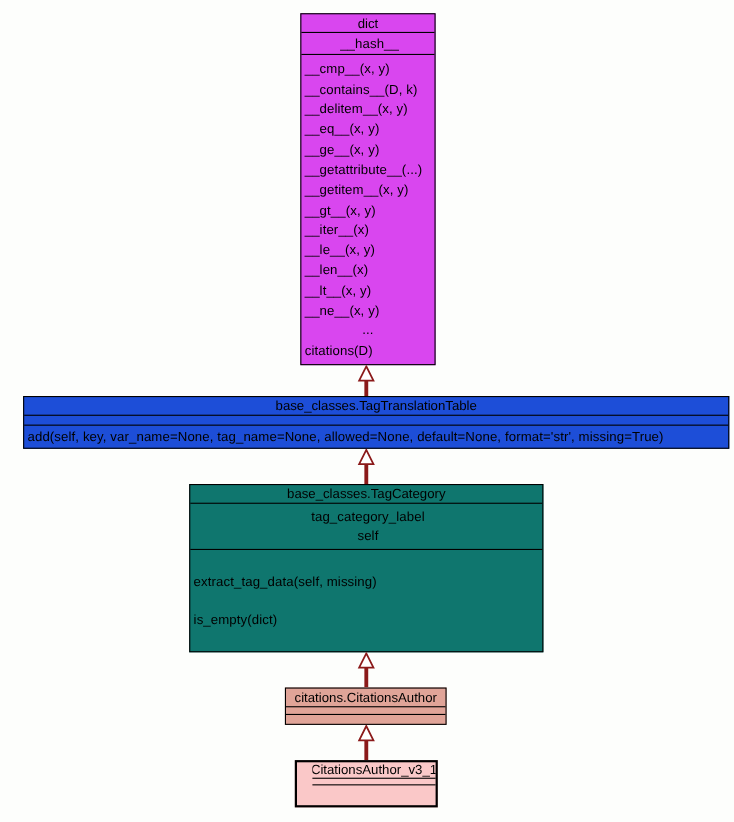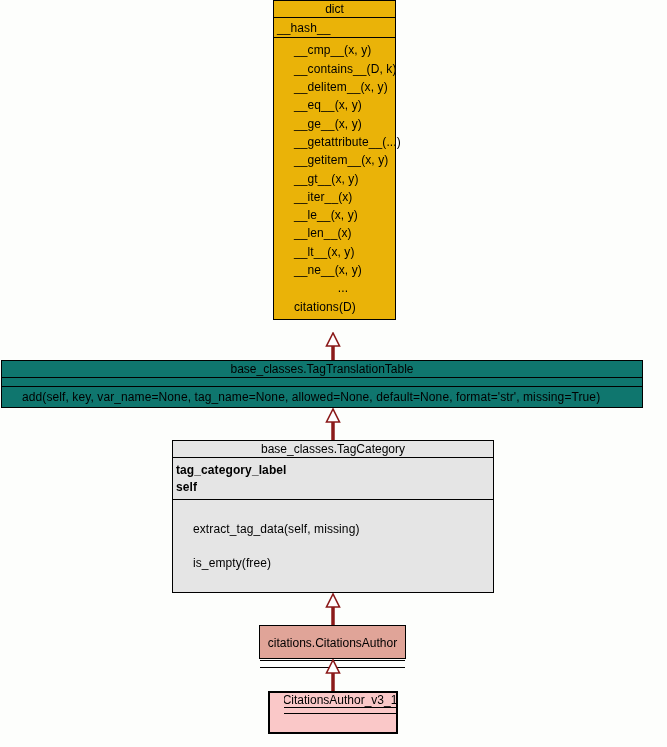--- a/index.html
+++ b/index.html
@@ -21,38 +21,38 @@
   .class-box.highlight { border-width:2px;padding-left:14px; }
 
   .compartment { box-sizing:border-box; flex:0 0 auto; }
   .compartment.title {
     border-bottom:1px solid var(--border, #000);
     display:flex; align-items:center; justify-content:center;
     white-space:nowrap; overflow:hidden;
   }
   .compartment.attrs {
     border-bottom:1px solid var(--border, #000);
-    display:flex; flex-direction:column; justify-content:space-evenly;
+    display:flex; flex-direction:column; justify-content:space-evenly;text-align:center;
   }
   .compartment.methods {
     flex:1 1 auto;
-    display:flex; flex-direction:column; justify-content:space-evenly;margin-left:17px;
+    display:flex; flex-direction:column; justify-content:space-evenly;
   }
   .row { padding-left:3px; white-space:nowrap; line-height:1; letter-spacing:0.1px; }
   .row.center { text-align:center; padding-left:0; }
 
   .arrow { position:absolute; color:var(--arrow, #8b1a1a); }
   .arrow svg { display:block; }
 </style>
 </head>
 <body style="--bg: #fdfefc; --border: #000000; --arrow: #8b1a1a;">
 
 <div id="diagram">
 
-  <div class="class-box" style="left: 273px; top: 0; width: 123px; height: 320px; background: #eab308;">
+  <div class="class-box" style="left: 273px; top: 12px; width: 123px; height: 320px; background: #d946ef;">
       <div class="compartment title" style="height: 17px;">dict</div>
       <div class="compartment attrs" style="height: 20px;">
         <div class="row">__hash__</div>
       </div>
       <div class="compartment methods">
         <div class="row">__cmp__(x, y)</div>
         <div class="row">__contains__(D, k)</div>
         <div class="row">__delitem__(x, y)</div>
         <div class="row">__eq__(x, y)</div>
         <div class="row">__ge__(x, y)</div>
@@ -62,42 +62,42 @@
         <div class="row">__iter__(x)</div>
         <div class="row">__le__(x, y)</div>
         <div class="row">__len__(x)</div>
         <div class="row">__lt__(x, y)</div>
         <div class="row">__ne__(x, y)</div>
         <div class="row center">...</div>
         <div class="row">citations(D)</div>
       </div>
     </div>
 
-  <div class="class-box" style="left: 1px; top: 360px; width: 642px; height: 48px; background: #0f766e;">
+  <div class="class-box" style="left: 21px; top: 360px; width: 642px; height: 48px; background: #1d4ed8;">
       <div class="compartment title" style="height: 17px;">base_classes.TagTranslationTable</div>
       <div class="compartment attrs" style="height: 9px;"></div>
       <div class="compartment methods">
         <div class="row">add(self, key, var_name=None, tag_name=None, allowed=None, default=None, format='str', missing=True)</div>
       </div>
     </div>
 
-  <div class="class-box" style="left: 172px; top: 440px; width: 322px; height: 153px; background: #e5e5e5;">
+  <div class="class-box" style="left: 172px; top: 440px; width: 322px; height: 153px; background: #0f766e;">
       <div class="compartment title" style="height: 17px;">base_classes.TagCategory</div>
-      <div class="compartment attrs" style="height: 42px; font-weight: bold;">
+      <div class="compartment attrs" style="height: 42px;">
         <div class="row">tag_category_label</div>
         <div class="row">self</div>
       </div>
       <div class="compartment methods">
         <div class="row">extract_tag_data(self, missing)</div>
-        <div class="row">is_empty(free)</div>
+        <div class="row">is_empty(dict)</div>
       </div>
     </div>
 
   <div class="class-box" style="left: 259px; top: 625px; width: 147px; height: 34px; background: rgb(224, 164, 152);">
-      <div class="compartment title" style="height: 35px;">citations.CitationsAuthor</div>
+      <div class="compartment title" style="height: 17px;">citations.CitationsAuthor</div>
       <div class="compartment attrs" style="height: 7px;"></div>
       <div class="compartment methods"></div>
     </div>
 
   <div class="class-box highlight" style="left: 268px; top: 691px; width: 130px; height: 43px; background: rgb(250, 200, 200);">
       <div class="compartment title" style="height: 15px;">CitationsAuthor_v3_1</div>
       <div class="compartment attrs" style="height: 6px;"></div>
     </div>
 
   <div class="arrow" style="left:324px; top:332px;">

